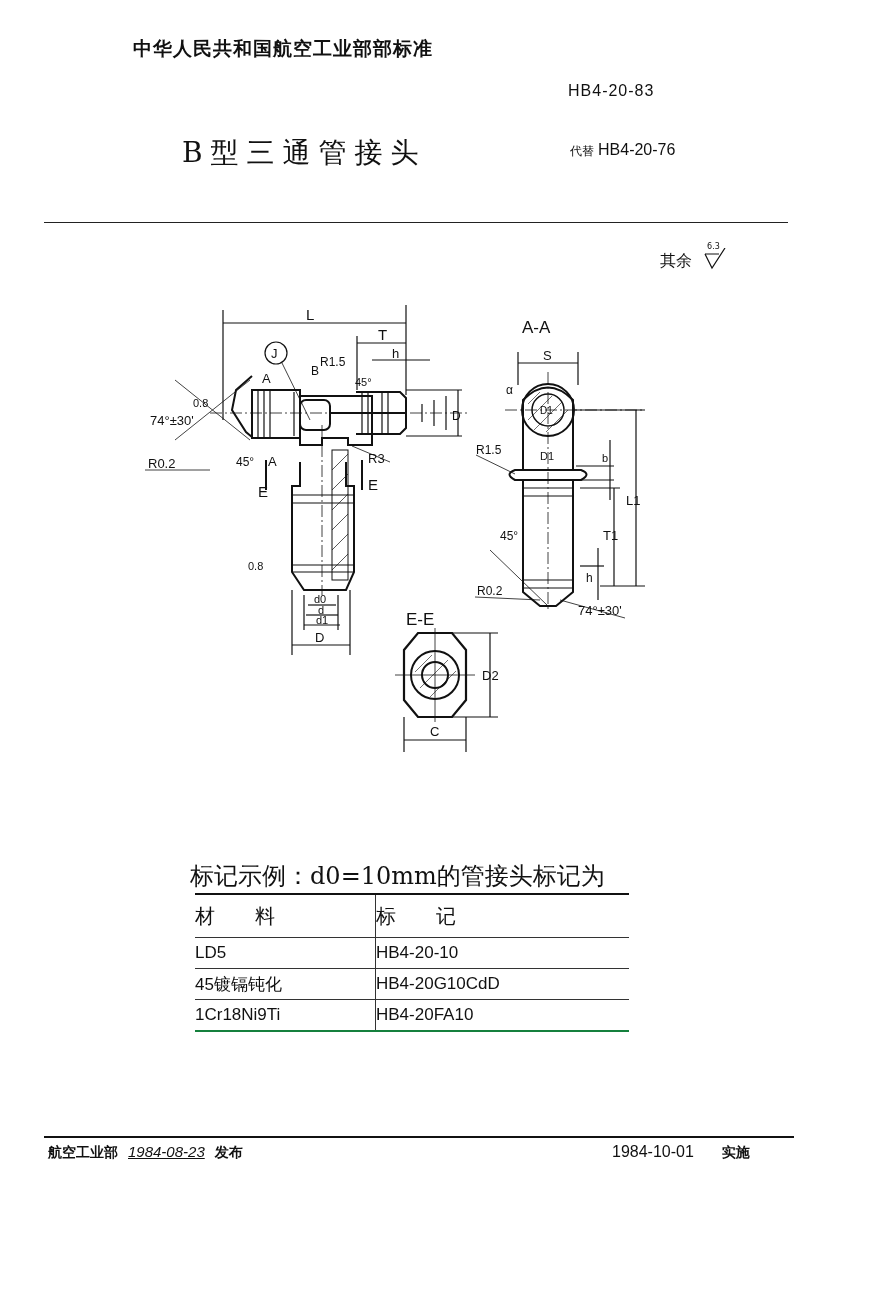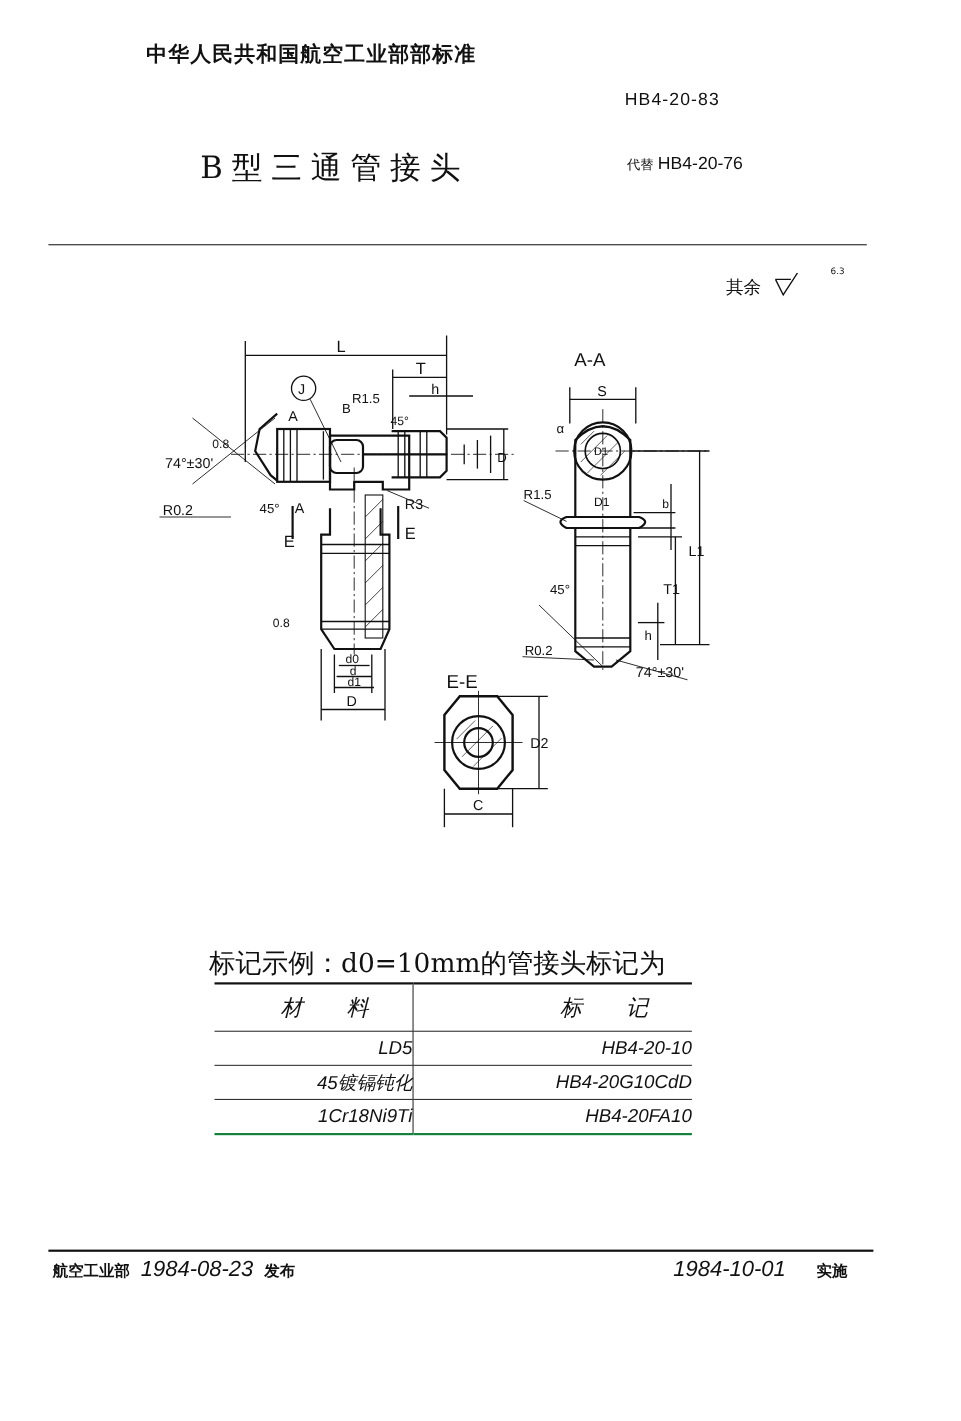--- a/index.html
+++ b/index.html
@@ -7,34 +7,34 @@
          font-family: "DejaVu Sans", sans-serif; color: #111; }
   .abs { position: absolute; }
   .org-title { left: 133px; top: 36px; font-size: 19px; font-weight: bold; letter-spacing: 1px; }
   .std-no { left: 568px; top: 82px; font-size: 16px; font-family: "Liberation Sans", sans-serif; letter-spacing: 1px; }
   .doc-title { left: 182px; top: 134px; font-size: 28px; font-family: "DejaVu Serif", serif; letter-spacing: 8px; text-align: right; }
   .replaces { left: 570px; top: 141px; font-size: 16px; font-family: "Liberation Sans", sans-serif; }
   .replaces .lbl { font-size: 12px; margin-right: 4px; }
   .rule-top { left: 44px; top: 222px; width: 744px; height: 1px; background: #222; }
   .rough { left: 660px; top: 248px; font-size: 16px; }
   .rough .sym { display: inline-block; position: relative; width: 26px; height: 22px; margin-left: 6px; vertical-align: -4px; }
-  .rough .sym .v { font-size: 8px; position: absolute; top: -6px; left: 4px; margin-left: 48px; }
+  .rough .sym .v { font-size: 8px; position: absolute; top: -6px; left: 4px; }
   .drawing { left: 0; top: 0; }
   .caption { left: 190px; top: 860px; font-size: 24px; font-family: "DejaVu Serif", serif; }
   table.mark { position: absolute; left: 195px; top: 893px; width: 434px; border-collapse: collapse;
                font-family: "Liberation Sans", sans-serif; font-size: 17px; }
-  table.mark td, table.mark th { height: 30px; padding: 0; text-align: right; font-weight: normal; border-bottom: 1px solid #333; font-style: italic; }
+  table.mark td, table.mark th { height: 30px; padding: 0; text-align: left; font-weight: normal; border-bottom: 1px solid #333; }
   table.mark th { border-top: 2px solid #111; height: 42px; font-size: 20px; font-family: "DejaVu Serif", serif; letter-spacing: 40px; }
   table.mark tr:last-child td { border-bottom: 2px solid #15803d; }
   table.mark td:first-child, table.mark th:first-child { border-right: 1px solid #333; width: 180px; }
   .rule-bottom { left: 44px; top: 1136px; width: 750px; height: 2px; background: #111; }
   .issued { left: 48px; top: 1143px; font-size: 14px; font-weight: bold; }
-  .issued .date { font-weight: normal; font-family: "Liberation Sans", sans-serif; font-style: italic; font-size: 20px; margin: 0 10px; }
+  .issued .date { font-weight: normal; font-family: "Liberation Sans", sans-serif; font-style: italic; font-size: 15px; margin: 0 10px; text-decoration: underline; }
   .effective { left: 612px; top: 1143px; font-size: 14px; font-weight: bold; }
-  .effective .date { font-weight: normal; font-family: "Liberation Sans", sans-serif; font-style: italic; font-size: 20px; margin-right: 28px; }
+  .effective .date { font-weight: normal; font-family: "Liberation Sans", sans-serif; font-size: 16px; margin-right: 28px; }
   svg text { font-family: "Liberation Sans", sans-serif; fill: #111; }
 </style>
 </head>
 <body>
 
 <div class="abs org-title">中华人民共和国航空工业部部标准</div>
 <div class="abs std-no">HB4-20-83</div>
 <div class="abs doc-title">B型三通管接头</div>
 <div class="abs replaces">
   <span class="lbl">代替</span><span>HB4-20-76</span>

